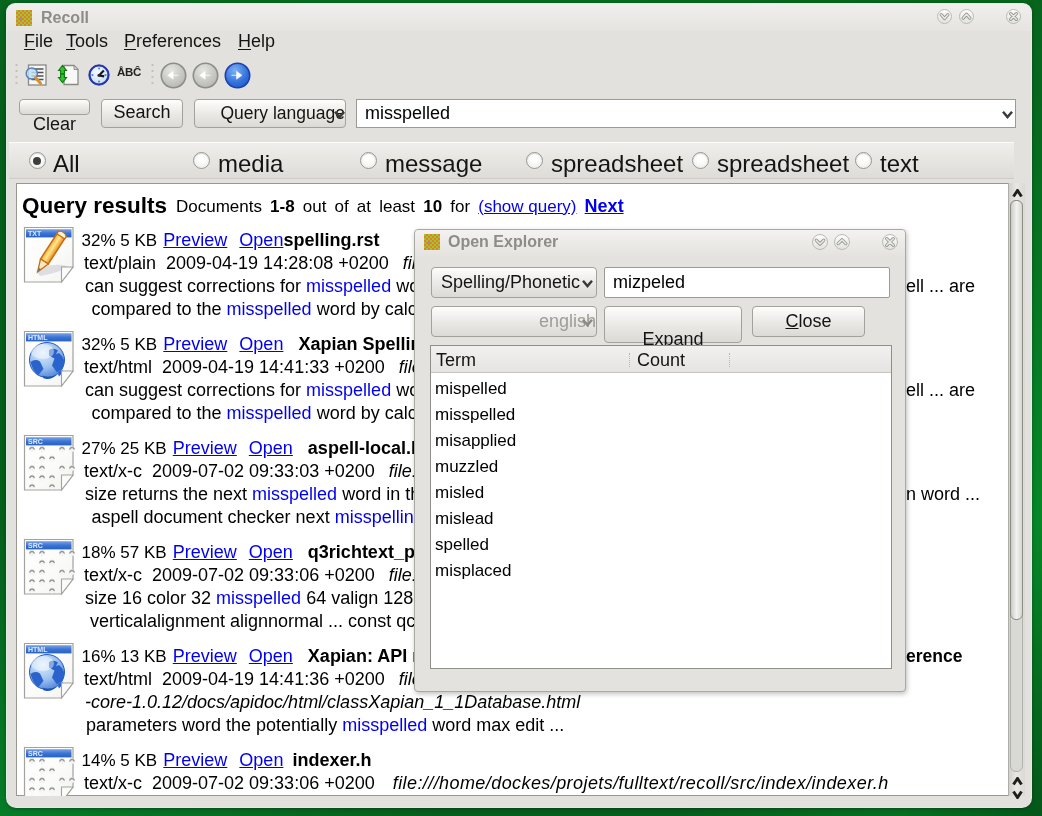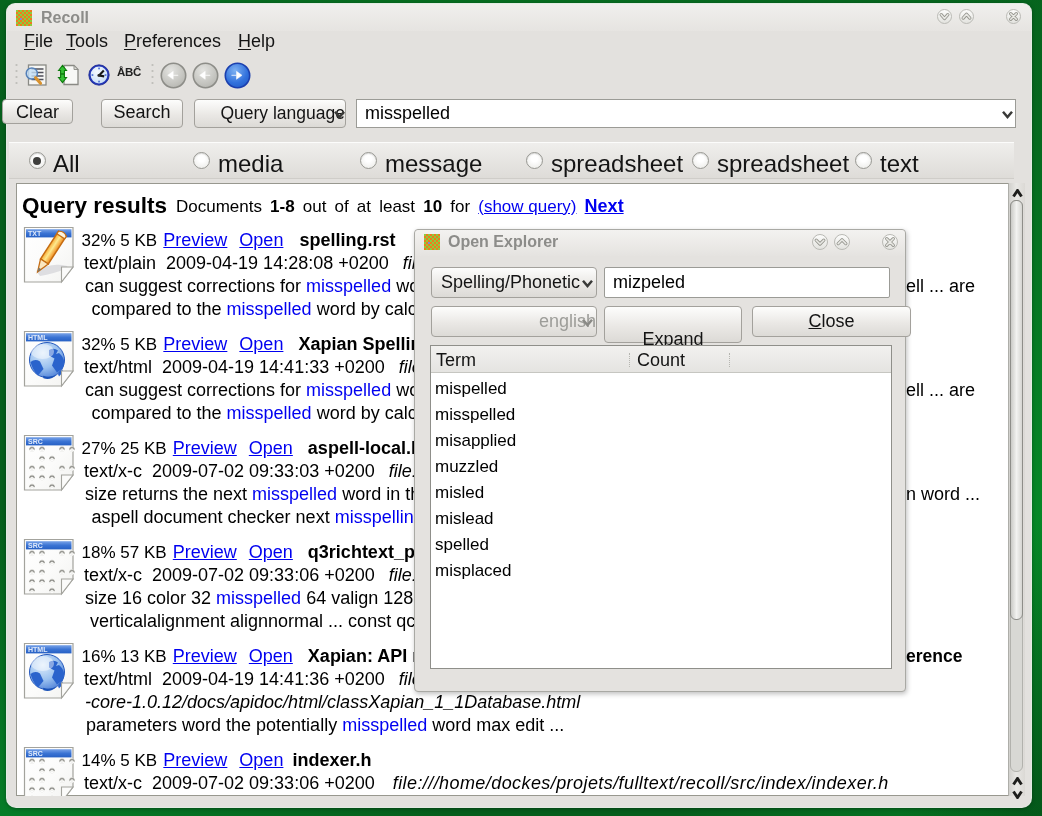--- a/index.html
+++ b/index.html
@@ -210,21 +210,21 @@
     <path d="M18 13.5 H13 V9.5 L7.5 13.5 L13 17.5 V13.5 Z" transform="translate(0.2,-0.2)" fill="#fff" stroke="#fff" stroke-width="0.5"></path>
   </svg>
 <svg class="abs" style="left:191.5px;top:61.5px" width="27" height="27" viewBox="0 0 27 27">
     <circle cx="13.5" cy="13.5" r="12.2" fill="url(#gnavg)" stroke="#8d8d88" stroke-width="1.6"></circle>
     <path d="M18 13.5 H13 V9.5 L7.5 13.5 L13 17.5 V13.5 Z" transform="translate(0.2,-0.2)" fill="#fff" stroke="#fff" stroke-width="0.5"></path>
   </svg>
 <svg class="abs" style="left:223.5px;top:61.5px" width="27" height="27" viewBox="0 0 27 27">
     <circle cx="13.5" cy="13.5" r="12.2" fill="url(#gnavb)" stroke="#1b3fae" stroke-width="1.6"></circle>
     <path d="M9 13.5 H14 V9.5 L19.5 13.5 L14 17.5 V13.5 Z" transform="translate(-1.5,-0.2)" fill="#fff" stroke="#fff" stroke-width="0.5"></path>
   </svg>
-<div class="btn" style="left:2px;top:99px;width:71px;height:25px;padding-top:2px">Clear</div>
+<div class="btn" style="left:19px;top:99px;width:71px;height:15px;padding-top:14px">Clear</div>
 <div class="btn" style="left:101px;top:99px;width:82px;height:29px;padding-top:2px">Search</div>
 <div class="btn" style="left:194px;top:99px;width:152px;height:29px;padding-top:2.5px;text-align:right;padding-left:9px;font-size:17.5px">Query language</div>
 <svg style="position:absolute;left:333px;top:110px" width="13" height="9" viewBox="0 0 13 9">
     <path d="M2 1.8 L6.5 7 L11 1.8" fill="none" stroke="#3a3a38" stroke-width="2.5"></path>
   </svg>
 <div class="fld" style="left:356px;top:99px;width:660px;height:29px;padding:3px 0 0 8px">misspelled</div>
 <svg style="position:absolute;left:1001px;top:110px" width="13" height="9" viewBox="0 0 13 9">
     <path d="M2 1.8 L6.5 7 L11 1.8" fill="none" stroke="#3a3a38" stroke-width="2.5"></path>
   </svg>
 <div class="abs" style="left:9px;top:142px;width:1005px;height:37px;background:linear-gradient(#efeeec,#dedcd8);border-top:1px solid #fcfcfb;border-bottom:1px solid #cfcdc9"></div>
@@ -249,21 +249,21 @@
     <text x="5" y="9.8" font-size="7" font-weight="bold" fill="#dfe9fa" font-family="Liberation Sans">TXT</text>
     <path d="M13 45 Q28 36 44 40 L45 42 Q30 48 17 50 Z" fill="#dadade" opacity="0.9"></path>
     <g transform="rotate(33 24 30)">
       <path d="M20.2 3 L29.4 3 L29.4 36 L20.2 36 Z" fill="url(#gpencil)" stroke="#c56c12" stroke-width="1.5"></path>
       <path d="M20.2 36 L24.8 48.5 L29.4 36 Z" fill="#fbe7c0" stroke="#c56c12" stroke-width="1.3"></path>
       <path d="M23.3 44.2 L24.8 48.5 L26.3 44.2 Z" fill="#77776f"></path>
       <path d="M20.2 3 Q24.8 -0.5 29.4 3 L29.4 6 L20.2 6 Z" fill="#fdf3dd" stroke="#c56c12" stroke-width="1.2"></path>
     </g>
     <path d="M38.5 56 L38.5 41 L50 41 Z" fill="#fbfbfa" stroke="#a3a39d" stroke-width="1.1"></path>
   </svg>
-<span class="line f17" style="left:81.5px;top:230px">32% 5 KB <span class="f18"><a class="lnk" style="margin-left:1.5px" href="#p0">Preview</a><a class="lnk" style="margin-left:12px" href="#o0">Open</a><span class="b" style="margin-left:16px">spelling.rst</span></span></span>
+<span class="line f17" style="left:81.5px;top:230px">32% 5 KB <span class="f18"><a class="lnk" style="margin-left:1.5px" href="#p0">Preview</a><a class="lnk" style="margin-left:12px" href="#o0">Open</a><span class="b" style="margin-left:0">spelling.rst</span></span></span>
 <span class="line f18" style="left:84px;top:253px">text/plain  2009-04-19 14:28:08 +0200<span class="i" style="margin-left:14px">file:///home/dockes/projets/fulltext/textes/spelling.rst</span></span>
 <span class="line f18" style="left:85px;top:276px;">can suggest corrections for <span class="term">misspelled</span> word by calculating</span>
 <span class="line f18" style="left:91.5px;top:299px;">compared to the <span class="term">misspelled</span> word by calculating things</span>
 <svg style="position:absolute;left:23px;top:330px" width="52" height="58" viewBox="0 0 52 58">
     <path d="M1.5 1.5 L50 1.5 L50 41 L38.5 56 L1.5 56 Z" fill="url(#gpage)" stroke="#a3a39d" stroke-width="1.2"></path>
     <rect x="3" y="3.2" width="45.5" height="8.2" fill="url(#ghead)"></rect>
     <text x="5" y="9.8" font-size="7" font-weight="bold" fill="#dfe9fa" font-family="Liberation Sans">HTML</text>
     <circle cx="24" cy="30" r="17.5" fill="url(#gglobe)" stroke="#2559be" stroke-width="1"></circle>
     <path d="M7.5 32 Q12 28.5 17 31.5 L20.5 39 L15 45.5 Q9.5 40 7.5 32 Z" fill="#2a63cc"></path>
     <path d="M26 20 Q31 17.5 35 20.5 L33 24 L36 23 Q40 26 41 31 Q41.5 35 39.5 38.5 L34 42.5 L29 35.5 L31.5 28.5 L26 25.5 Z" fill="#2a63cc"></path>
@@ -572,21 +572,21 @@
 <div class="btn" style="left:431px;top:267px;width:166px;height:31px;text-align:left;padding:4px 0 0 9px">Spelling/Phonetic</div>
 <svg style="position:absolute;left:581px;top:279px" width="13" height="9" viewBox="0 0 13 9">
     <path d="M2 1.8 L6.5 7 L11 1.8" fill="none" stroke="#3a3a38" stroke-width="2.5"></path>
   </svg>
 <div class="fld" style="left:604px;top:267px;width:286px;height:31px;padding:4px 0 0 8px;border-radius:2px">mizpeled</div>
 <div class="btn" style="left:431px;top:306px;width:166px;height:31px;text-align:right;padding:4px 0 0 9px;color:#9d9d99">english</div>
 <svg style="position:absolute;left:581px;top:318px" width="13" height="9" viewBox="0 0 13 9">
     <path d="M2 1.8 L6.5 7 L11 1.8" fill="none" stroke="#8a8a86" stroke-width="2.5"></path>
   </svg>
 <div class="btn" style="left:604px;top:306px;width:138px;height:37px;padding-top:22px"><u>E</u>xpand</div>
-<div class="btn" style="left:752px;top:306px;width:159px;height:31px;padding-top:4px"><u>C</u>lose</div>
+<div class="btn" style="left:752px;top:306px;width:113px;height:31px;padding-top:4px"><u>C</u>lose</div>
 <div class="abs" style="left:430px;top:345px;width:462px;height:324px;background:#fff;border:1px solid #8f8f8a"></div>
 <div class="abs" style="left:431px;top:346px;width:460px;height:27px;background:linear-gradient(#f2f1ef,#e5e4e1);border-bottom:1px solid #c6c6c1"></div>
 <span class="abs" style="left:436px;top:350px;font-size:18px;color:#141414">Term</span>
 <span class="abs" style="left:637px;top:350px;font-size:18px;color:#141414">Count</span>
 <div class="abs" style="left:629px;top:353px;width:1px;height:14px;border-left:1px dotted #b5b5b0"></div>
 <div class="abs" style="left:729px;top:353px;width:1px;height:14px;border-left:1px dotted #b5b5b0"></div>
 <span class="trow" style="left:435px;top:379px">mispelled</span>
 <span class="trow" style="left:435px;top:405px">misspelled</span>
 <span class="trow" style="left:435px;top:431px">misapplied</span>
 <span class="trow" style="left:435px;top:457px">muzzled</span>

